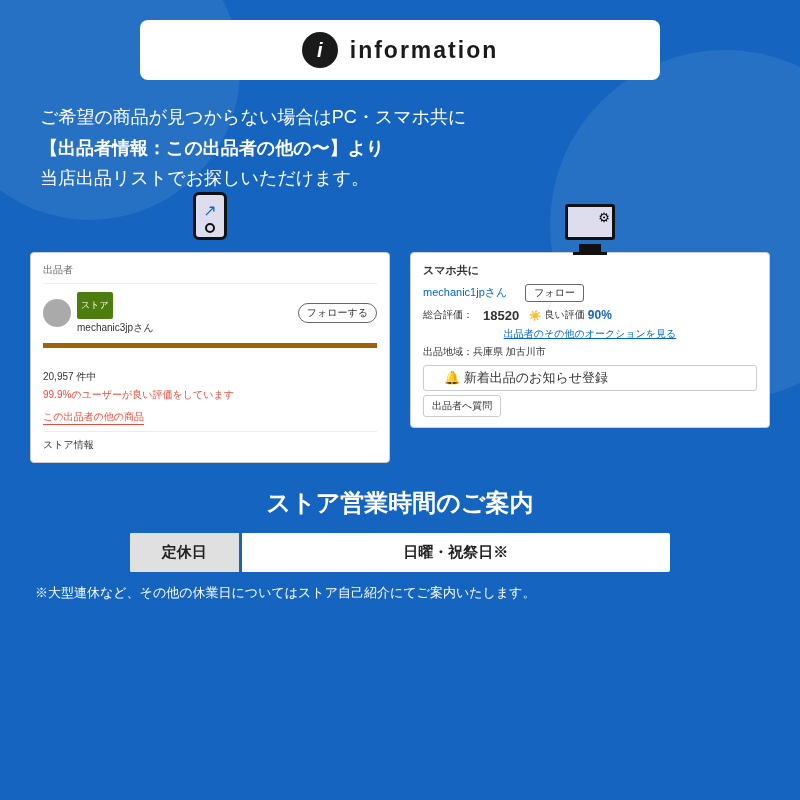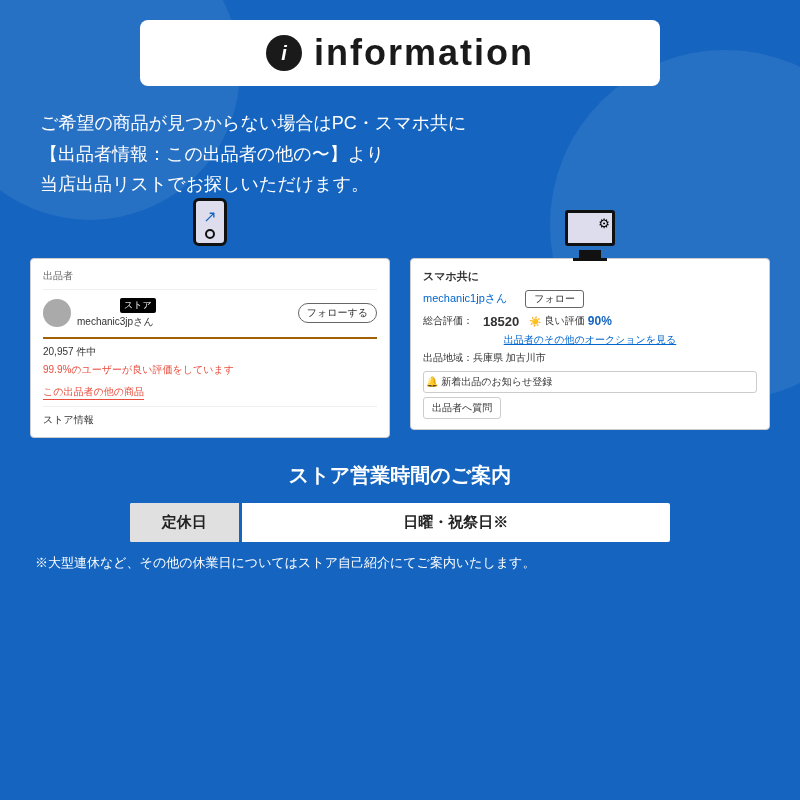--- a/index.html
+++ b/index.html
@@ -52,36 +52,36 @@
       align-items: center;
       justify-content: center;
       color: white;
       font-style: italic;
       font-weight: bold;
       font-size: 20px;
       flex-shrink: 0;
     }
 
     .info-title {
-      font-size: 36px;
+      font-size: 23px;
       font-weight: bold;
       color: #1a1a1a;
       letter-spacing: 2px;
     }
 
     
     .description {
       color: white;
       font-size: 18px;
       line-height: 1.7;
       padding: 0 10px;
     }
 
     .description .highlight {
-      font-weight: normal;
+      font-weight: bold;
     }
 
     
     .screenshots-row {
       display: flex;
       gap: 20px;
       margin-bottom: 24px;
       align-items: flex-start;
     }
 
@@ -127,49 +127,48 @@
     }
 
     .mobile-screenshot .seller-name-area {
       display: flex;
       flex-direction: column;
       margin-left: 6px;
       flex: 1;
     }
 
     .mobile-screenshot .store-badge {
-      background: #000000;
+      background: #4d7c0f;
       color: white;
       font-size: 9px;
-      padding: 1px 4px;
+      padding: 7px 4px;
       border-radius: 2px;
       display: inline-block;
       margin-bottom: 2px;
       width: fit-content;
-      margin-left: 43px;
     }
 
     .mobile-screenshot .seller-name {
       font-size: 10px;
     }
 
     .mobile-screenshot .follow-btn {
       border: 1px solid #666;
       border-radius: 12px;
       padding: 2px 8px;
       font-size: 10px;
       color: #333;
     }
 
     .mobile-screenshot .stats {
       font-size: 10px;
       color: #333;
       margin-bottom: 4px;
-      border-top: 2px solid #a16207;
-      padding-top: 6px;
+      border-top: 5px solid #a16207;
+      padding-top: 22px;
     }
 
     .mobile-screenshot .positive-rate {
       color: #e74c3c;
       font-size: 10px;
       margin-bottom: 8px;
     }
 
     .mobile-screenshot .other-items {
       color: #e74c3c;
@@ -253,43 +252,43 @@
 
     .pc-screenshot .location {
       font-size: 10px;
       color: #333;
       margin-bottom: 6px;
     }
 
     .pc-screenshot .notify-btn {
       border: 1px solid #ccc;
       border-radius: 3px;
-      padding: 3px 2px;
-      font-size: 10px;
+      padding: 3px 20px;
+      font-size: 13px;
       display: block;
       margin-bottom: 4px;
       width: 100%;
     }
 
     .pc-screenshot .question-btn {
       border: 1px solid #ccc;
       border-radius: 3px;
       padding: 3px 8px;
       font-size: 10px;
       display: inline-block;
     }
 
     
     .store-hours-section {
       text-align: center;
     }
 
     .store-hours-title {
       color: white;
-      font-size: 20px;
+      font-size: 24px;
       font-weight: bold;
       margin-bottom: 14px;
     }
 
     .hours-table {
       background: white;
       border-collapse: collapse;
       width: 100%;
       max-width: 540px;
       margin: 0 auto 12px auto;

